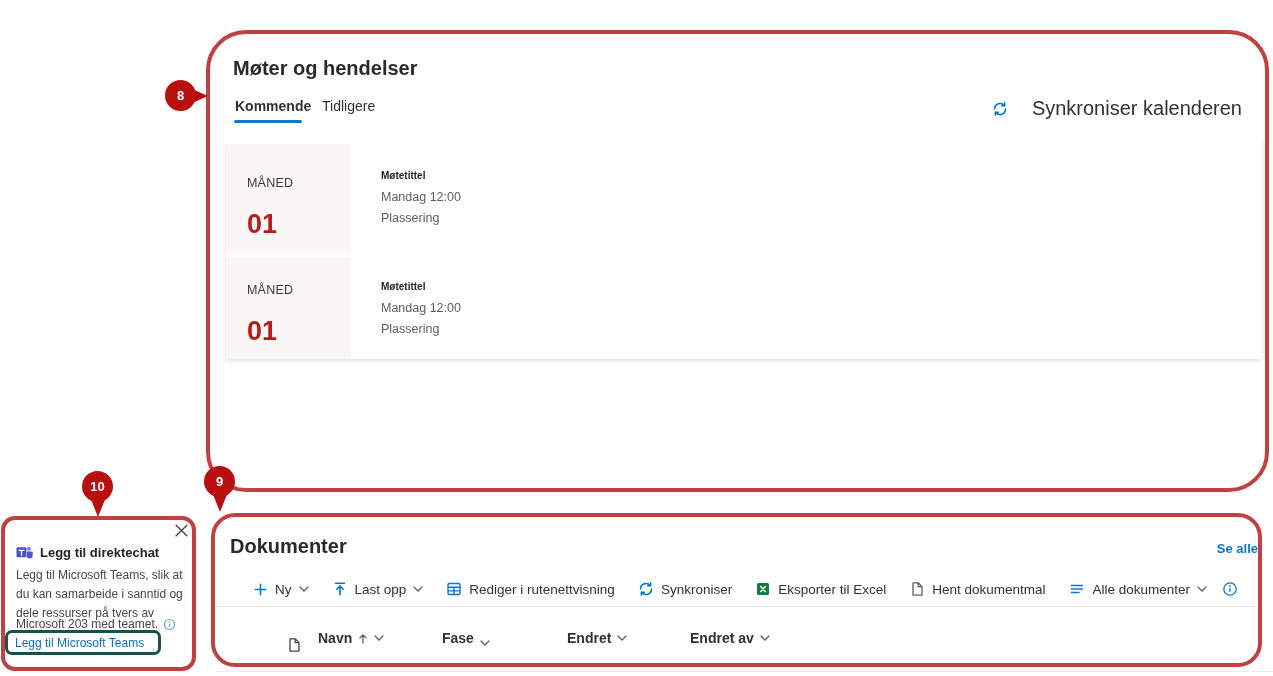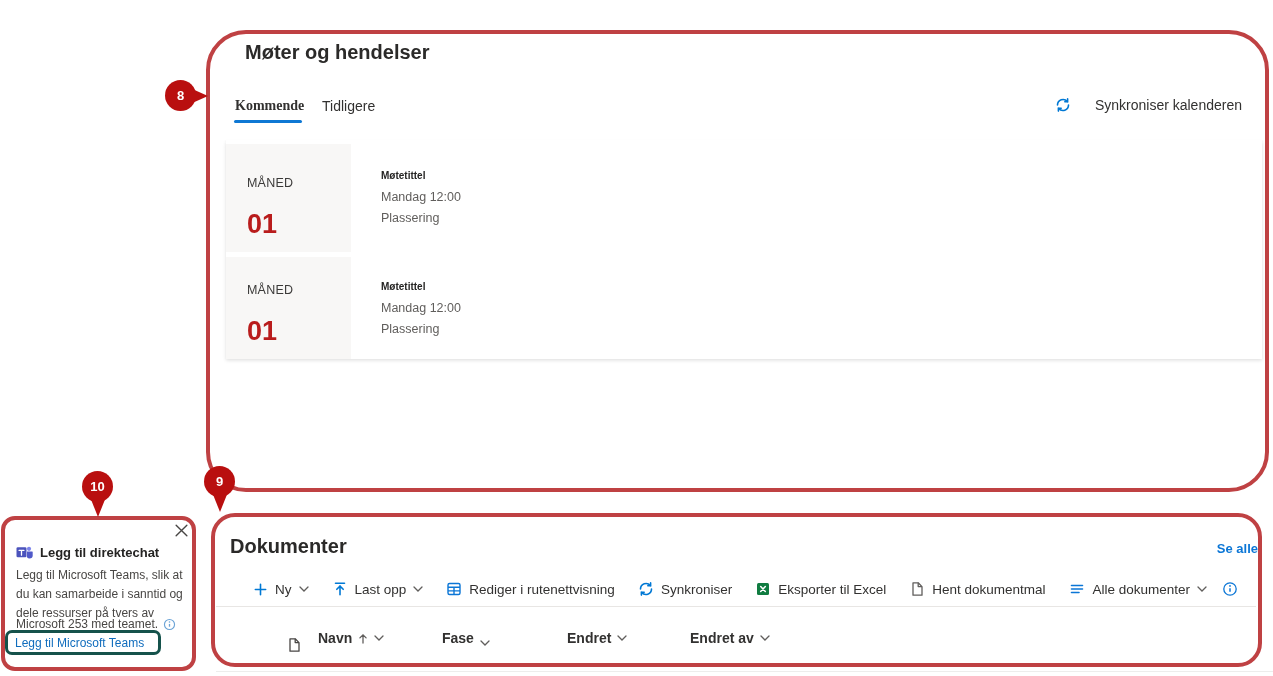--- a/index.html
+++ b/index.html
@@ -30,23 +30,23 @@
     position:absolute; left:25px; top:7.5px; width:0; height:0;
     border-top:8px solid transparent; border-bottom:8px solid transparent; border-left:18px solid #b90f0f;
   }
   .pin8 { left:165px; top:80px; }
   .pin9 { left:204px; top:466px; }
   .pin10 { left:82px; top:471px; }
 
   
   .sec-title { font-size:20px; font-weight:600; color:#2b2a29; }
   .tab { font-size:14px; color:#323130; cursor:pointer; }
-  .tab.active { font-weight:600;font-family:Liberation Serif, serif; }
+  .tab.active { font-weight:600; }
   .tab-underline { position:absolute; left:234px; top:120px; width:68px; height:3px; background:#0f78d4; border-radius:2px; }
-  .link-btn { display:flex; align-items:center; gap:24px; font-size:14px; color:#323130; cursor:pointer; }
+  .link-btn { display:flex; align-items:center; gap:24px; font-size:20px; color:#323130; cursor:pointer; }
 
   .meet-card {
     position:absolute; left:226px; top:140px; width:1036px; background:#fff;
     box-shadow:0 1.6px 3.6px rgba(0,0,0,.13), 0 .3px .9px rgba(0,0,0,.10);
   }
   .meet-row { display:flex; background:#fff; }
   .row-gap { height:4px; background:#fff; }
   .tile { width:125px; flex:0 0 125px;gap:20px; }
   .tile-blue { background:#0078d4; display:flex; align-items:center; justify-content:center; }
   .tile-date {
@@ -100,21 +100,21 @@
   </div>
   <div class="pin pin9">
     <div class="bcircle">9</div>
     <div class="tail-down"></div>
   </div>
   <div class="pin pin10">
     <div class="bcircle">10</div>
     <div class="tail-down"></div>
   </div>
 
-  <div class="abs sec-title" style="left:233px; top:41px;margin-left:12px;">Møter og hendelser</div>
+  <div class="abs sec-title" style="left:233px; top:57px;">Møter og hendelser</div>
 
   <div class="abs tab active" style="left:235px; top:98px;">Kommende</div>
   <div class="abs tab" style="left:322px; top:98px;">Tidligere</div>
   <div class="tab-underline"></div>
 
   <div class="abs link-btn" style="right:31px; top:97px;">
     <span class="icon">
       <svg width="16" height="16" viewBox="0 0 16 16" fill="none" stroke="#0078d4" stroke-width="1.6" stroke-linecap="round">
         <path d="M13.5 8a5.5 5.5 0 0 1-9.8 3.4"></path>
         <path d="M2.5 8a5.5 5.5 0 0 1 9.8-3.4"></path>
@@ -309,21 +309,21 @@
         <circle cx="13" cy="4.8" r="2.1" fill="#7b83eb"></circle>
         <path d="M11 7.4h5.1a.6.6 0 0 1 .6.6v3.2a3.2 3.2 0 0 1-3.2 3.2 3.3 3.3 0 0 1-2.5-1.2z" fill="#5059c9"></path>
         <rect x="0.5" y="3.2" width="10" height="10" rx="1.3" fill="#4b53bc"></rect>
         <path d="M3.1 6.4h4.8M5.5 6.4v4.8" stroke="#ffffff" stroke-width="1.3" stroke-linecap="round"></path>
       </svg>
     </span>
     <span class="teams-title">Legg til direktechat</span>
   </div>
   <div class="teams-body">Legg til Microsoft Teams, slik at du kan samarbeide i sanntid og dele ressurser på tvers av</div>
   <div class="teams-body2">
-    <span>Microsoft 253 med teamet.</span>
+    <span>Microsoft 203 med teamet.</span>
     <span class="icon">
       <svg width="13" height="13" viewBox="0 0 16 16" fill="none" stroke="#6ba3d6" stroke-width="1.4">
           <circle cx="8" cy="8" r="6.2"></circle>
           <path d="M8 7.3v3.4" stroke-width="1.6"></path>
           <circle cx="8" cy="4.9" r="1" fill="#6ba3d6" stroke="none"></circle>
         </svg>
     </span>
   </div>
   <div class="teams-link-box">
     <span class="teams-link">Legg til Microsoft Teams</span>

